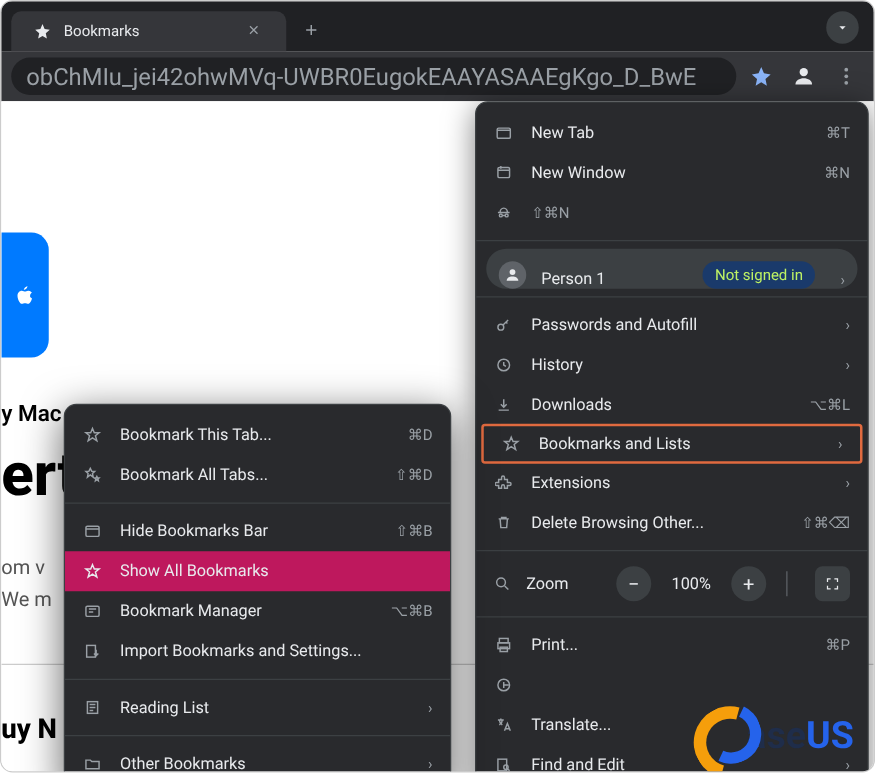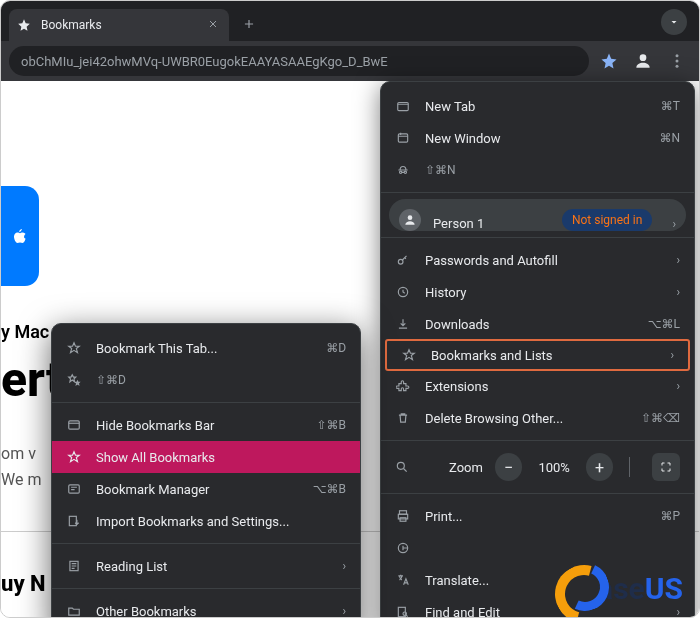--- a/index.html
+++ b/index.html
@@ -21,21 +21,21 @@
     display: flex;
     align-items: center;
     padding: 0 8px;
     position: relative;
   }
   .tab {
     display: flex; align-items: center;
     height: 32px;
     background: #35363a;
     border-radius: 8px 8px 0 0;
-    padding: 0 8px;
+    padding: 0 18px;
     gap: 10px;
     margin-top: 8px;
     width: 220px;
   }
   .tab .favicon { width: 14px; height: 14px; }
   .tab .title { flex: 1; font-size: 12px; color: #e8eaed; }
   .tab .close { width: 14px; height: 14px; color: #9aa0a6; }
   .new-tab-btn { margin-left: 8px; margin-top: 6px; color: #9aa0a6; width: 24px; height: 24px; display:flex;align-items:center;justify-content:center;border-radius:50%; }
   .min-btn { position:absolute; right:12px; top:8px; width:26px;height:26px;border-radius:50%;background:#3c4043;display:flex;align-items:center;justify-content:center;color:#e8eaed; }
 
@@ -47,21 +47,21 @@
     gap: 6px;
   }
   .url-box {
     flex: 1;
     height: 30px;
     background: #202124;
     border-radius: 15px;
     display: flex; align-items: center;
     padding: 0 12px;
     color: #9aa0a6;
-    font-size: 13px;
+    font-size: 19px;
     overflow: hidden;
     white-space: nowrap;
   }
   .toolbar-icon {
     width: 28px; height: 28px;
     display: flex; align-items: center; justify-content: center;
     border-radius: 50%;
     color: #e8eaed;
   }
   .star-blue { color: #8ab4f8; }
@@ -134,27 +134,27 @@
     margin: 4px 8px;
     background: #3c4043;
     border-radius: 18px;
     height: 32px;
     display:flex;align-items:flex-end;
     padding: 0 10px;
     gap: 12px;
   }
   .profile-row .avatar { width:22px;height:22px;border-radius:50%;background:#5f6368;display:flex;align-items:center;justify-content:center; }
   .profile-row .name { flex: 1; font-size:13px; }
-  .profile-row .badge { background:#1a3a6b; color:#f97316; padding:4px 10px; border-radius:12px; font-size:12px; }
+  .profile-row .badge { background:#1a3a6b; color:#bef264; padding:4px 10px; border-radius:12px; font-size:12px; }
   .profile-row .arrow { color:#9aa0a6; font-size:12px; margin-left:8px;}
 
   .zoom-row {
     display:flex;align-items:center;height:40px;padding:0 14px;gap:12px;
   }
-  .zoom-row .zlabel{ flex:1;margin-left:28px; }
+  .zoom-row .zlabel{ flex:1; }
   .zoom-btn { width:28px;height:28px;border-radius:50%;background:#3c4043;display:flex;align-items:center;justify-content:center;font-size:16px;color:#e8eaed; }
   .zoom-val { width:40px; text-align:center; }
   .zoom-expand { width:28px;height:28px;border-radius:6px;background:#3c4043;display:flex;align-items:center;justify-content:center;margin-left:6px; position:relative;}
   .zoom-divider { width:1px;height:20px;background:#5f6368;margin:0 4px;}
 
   
   .sub-menu {
     position: absolute;
     top: 322px; left: 50px;
     width: 310px;
@@ -456,20 +456,21 @@
       </span>
     <span class="label">Bookmark This Tab...</span>
     <span class="shortcut">⌘D</span>
   </div>
   <div class="menu-row">
     <span class="icon">
         <svg width="14" height="14" viewBox="0 0 24 24" fill="none" stroke="#9aa0a6" stroke-width="2">
           <path d="M9 3l2 4h4l-3 3 1 5-4-3-4 3 1-5-3-3h4zM18 14l1 2h2l-1.5 1.5.5 2.5-2-1.5-2 1.5.5-2.5L15 16h2z"></path>
         </svg>
       </span>
+    <span class="label">Bookmark All Tabs...</span>
     <span class="shortcut">⇧⌘D</span>
   </div>
   <div class="menu-sep"></div>
   <div class="menu-row">
     <span class="icon">
         <svg width="14" height="14" viewBox="0 0 24 24" fill="none" stroke="#9aa0a6" stroke-width="2">
           <rect x="3" y="5" width="18" height="14" rx="2"></rect>
           <path d="M3 9h18"></path>
         </svg>
       </span>

